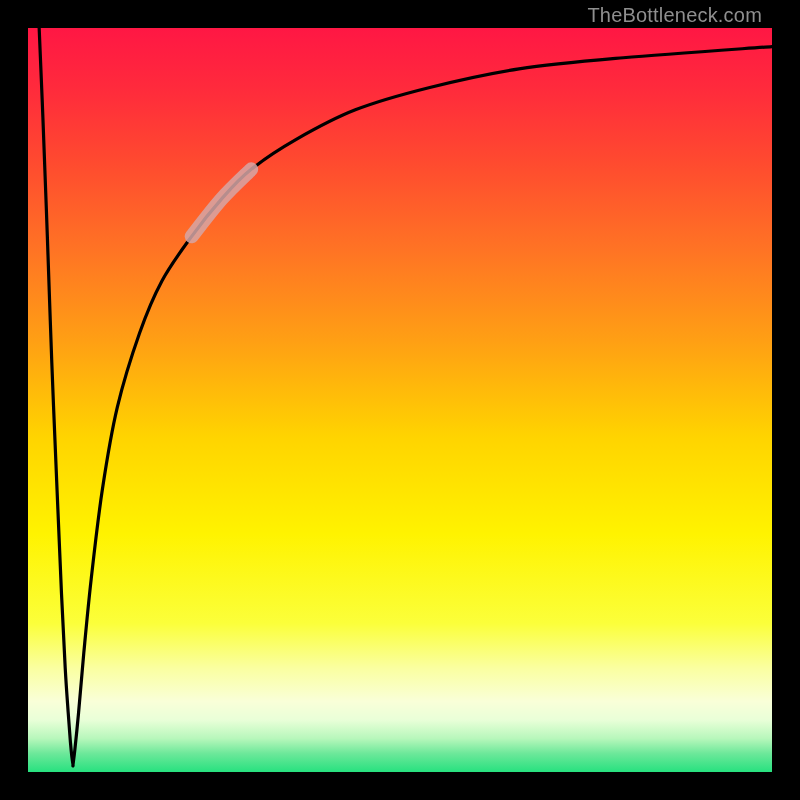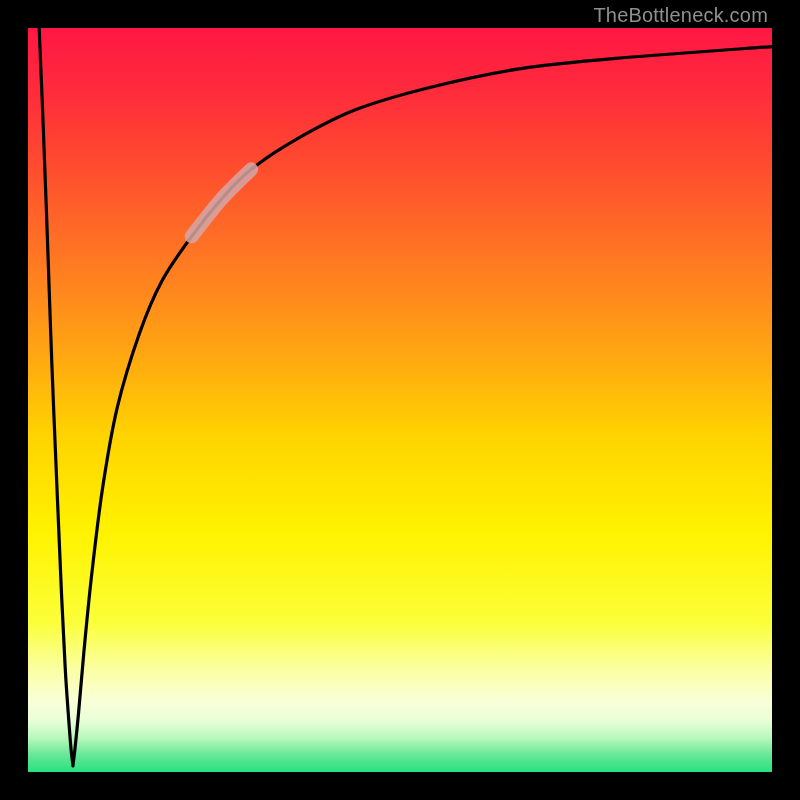--- a/index.html
+++ b/index.html
@@ -25,21 +25,21 @@
     height: 744px;
     overflow: hidden;
   }
   .gradient {
     position: absolute;
     inset: 0;
   }
   .watermark {
     position: absolute;
     top: 4px;
-    right: 32px;
+    right: 38px;
     font-family: Arial, Helvetica, sans-serif;
     font-size: 20px;
     color: #8f8f8f;
     letter-spacing: 0.2px;
     user-select: none;
   }
   .curve {
     position: absolute;
     inset: 0;
   }

